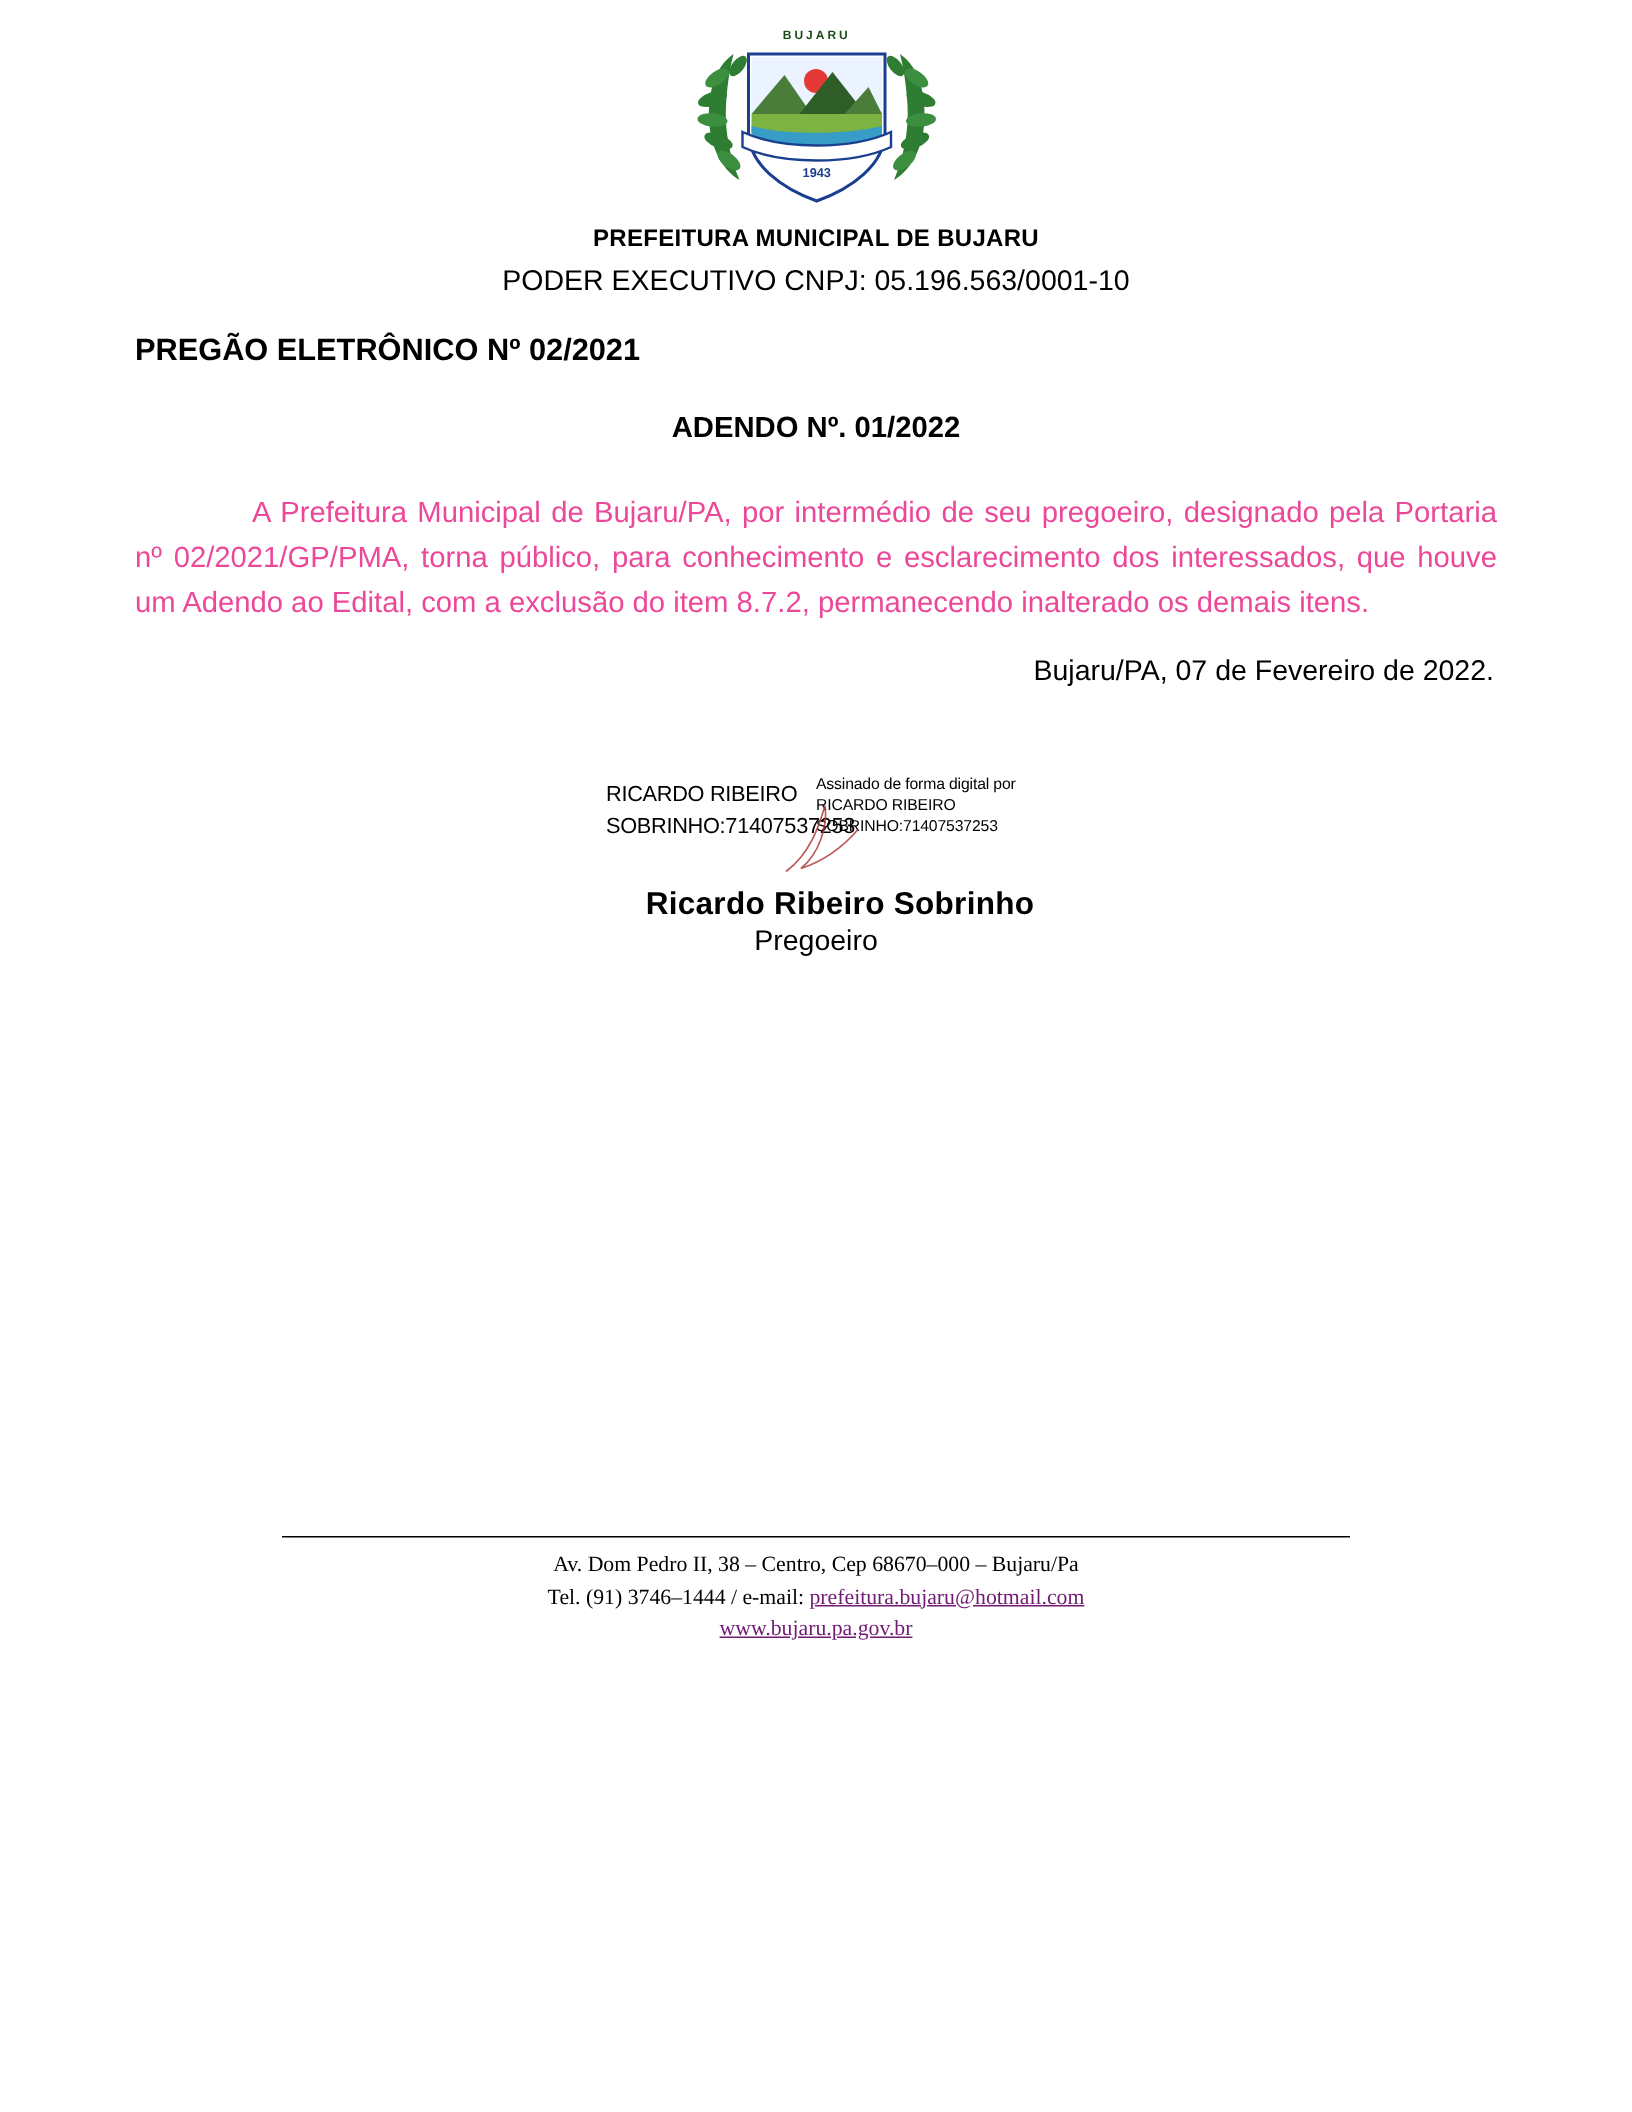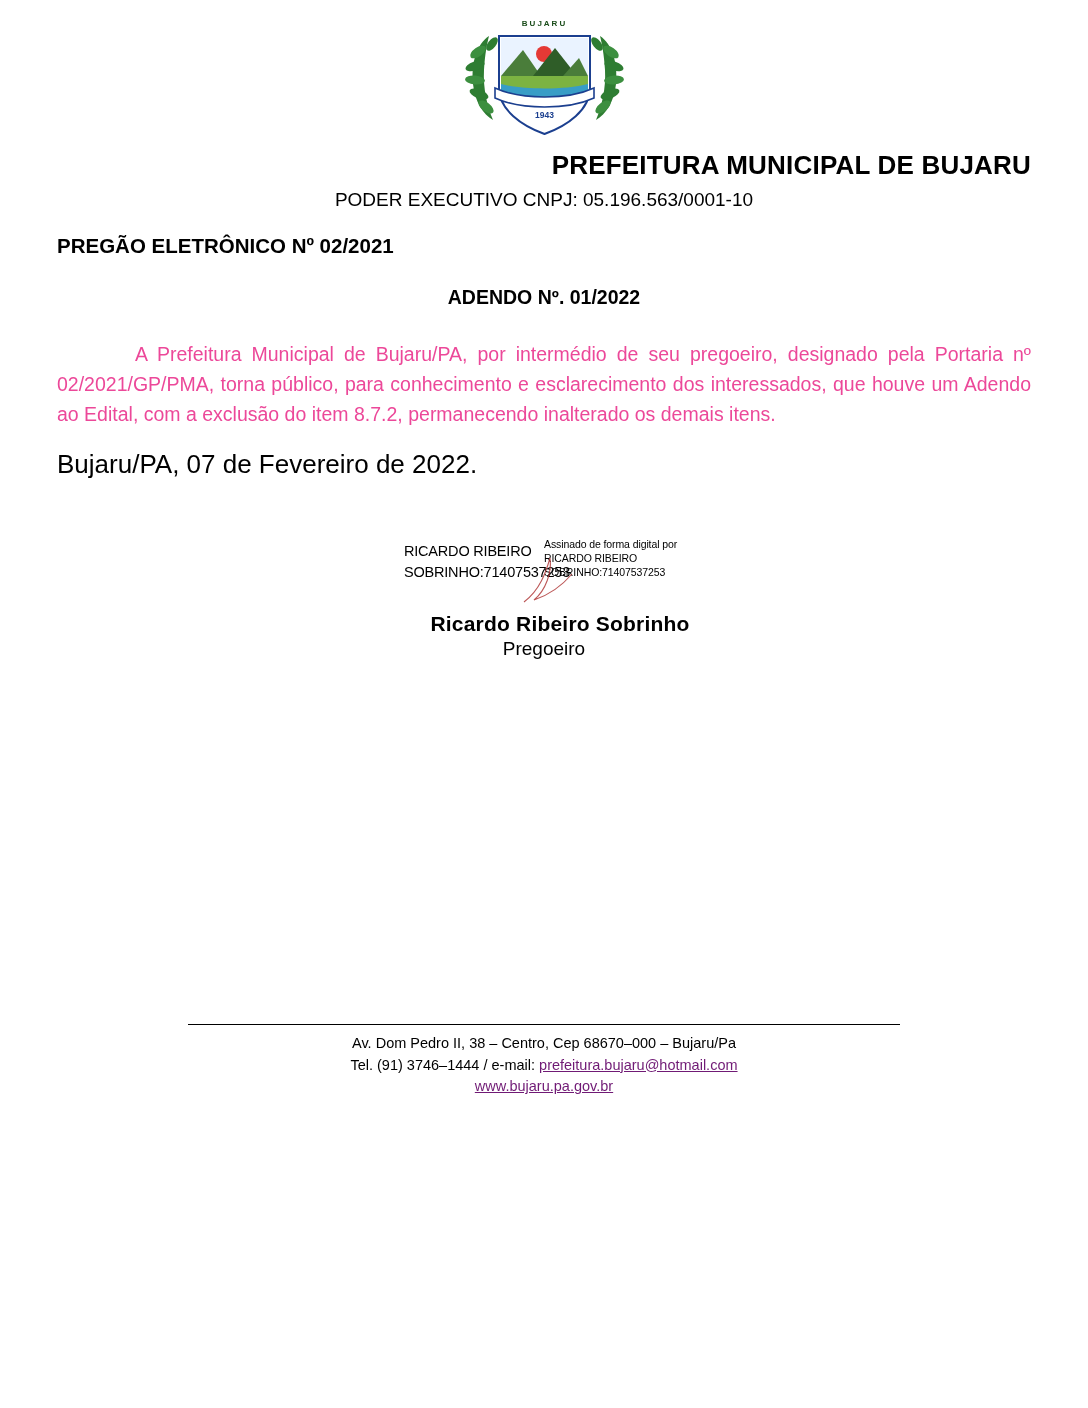--- a/index.html
+++ b/index.html
@@ -13,42 +13,42 @@
     position: relative;
     font-family: "Liberation Sans", sans-serif;
     color: #000000;
     overflow: hidden;
   }
   .page {
     position: relative;
     width: 1088px;
     height: 1156px;
     box-sizing: border-box;
-    padding: 0 57px;
+    padding: 0 90px;
   }
 
   
   .crest-wrap {
     width: 100%;
     display: flex;
     justify-content: center;
     padding-top: 14px;
   }
   .crest {
     width: 215px;
     height: 130px;
     position: relative;
   }
   .crest svg { display: block; }
 
   
   .org-title {
-    text-align: right;
-    font-weight: bold;
-    font-size: 26px;
+    text-align: center;
+    font-weight: bold;
+    font-size: 16px;
     letter-spacing: .2px;
     margin-top: 6px;
     line-height: 1.2;
   }
   .org-sub {
     text-align: center;
     font-size: 19px;
     margin-top: 8px;
     line-height: 1.2;
   }
@@ -70,22 +70,22 @@
   .body-text {
     margin-top: 30px;
     font-size: 19.5px;
     line-height: 1.55;
     text-align: justify;
     text-indent: 78px;
     color: #ec4899;
   }
   .place-date {
     margin-top: 12px;
-    font-size: 26px;
-    text-align: left;
+    font-size: 19px;
+    text-align: right;
     padding-right: 2px;
   }
 
   
   .sig-block {
     margin-top: 58px;
     display: flex;
     flex-direction: column;
     align-items: center;
   }
@@ -134,20 +134,21 @@
     margin-top: 2px;
   }
 
   
   .footer {
     position: absolute;
     left: 0;
     right: 0;
     bottom: 58px;
     text-align: center;
+    font-family: Liberation Serif, serif;
   }
   .footer-rule {
     width: 712px;
     height: 1px;
     background: #000;
     margin: 0 auto 8px auto;
   }
   .footer-line {
     font-size: 14.5px;
     line-height: 1.5;

